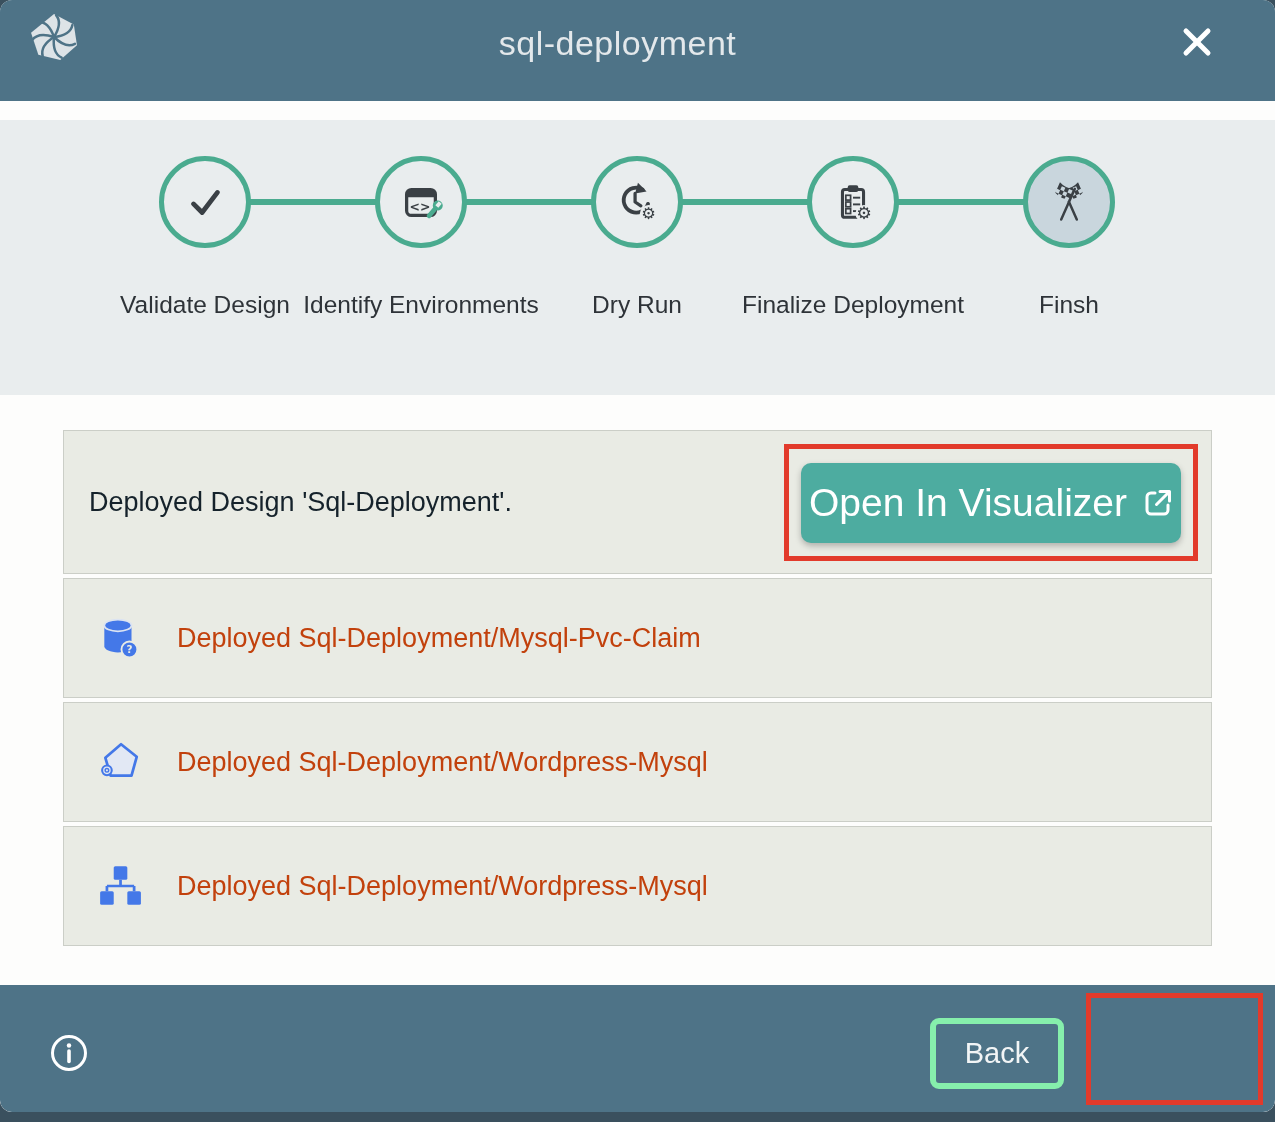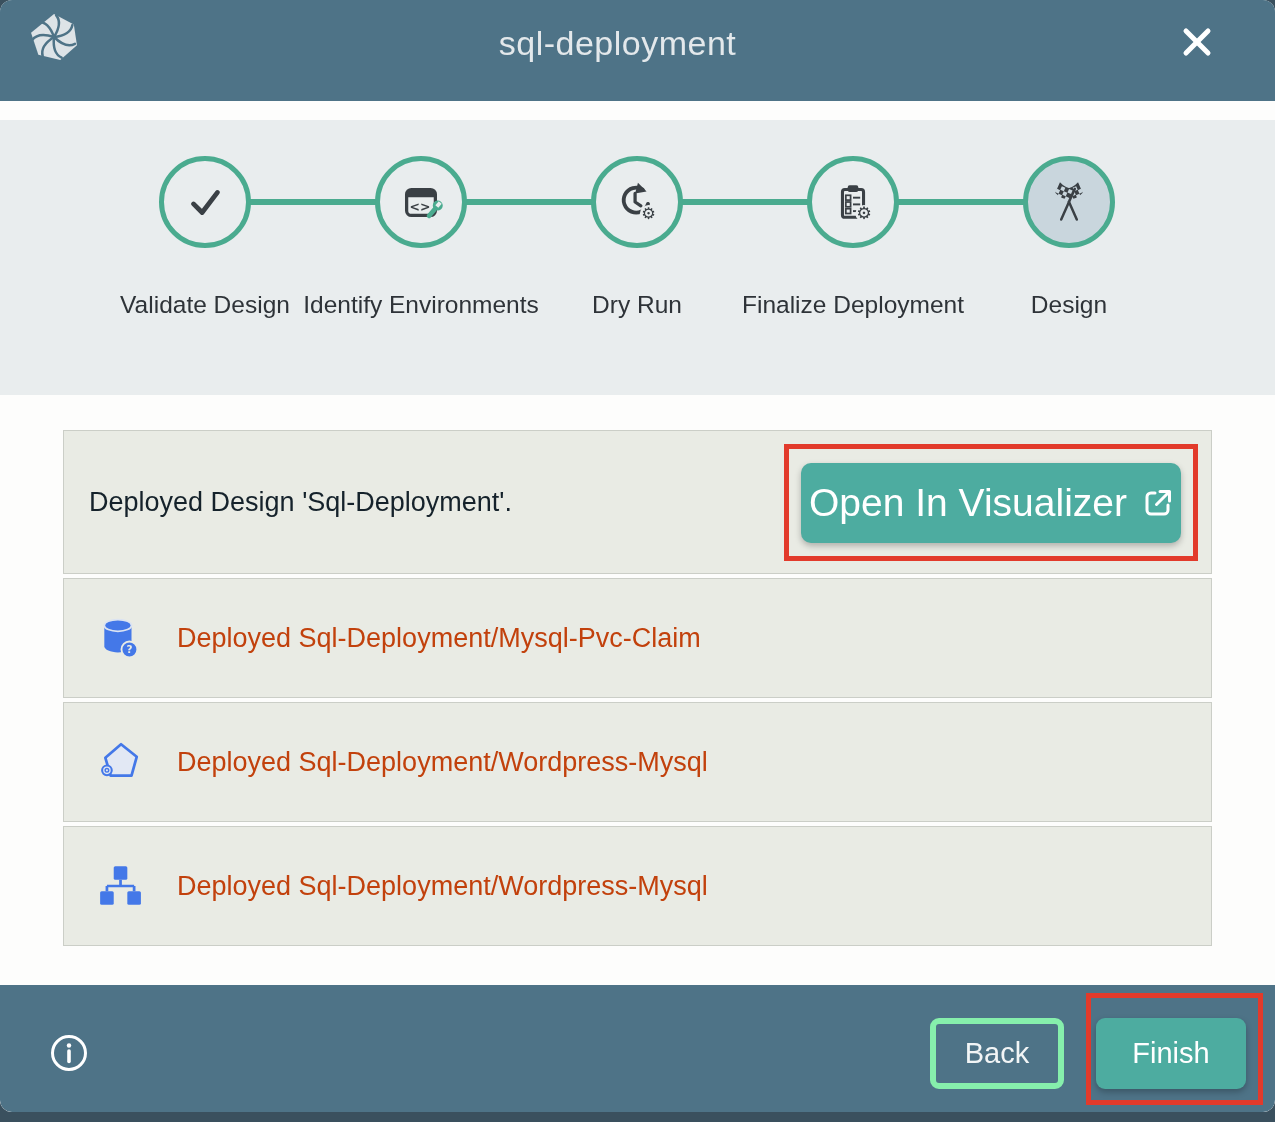--- a/index.html
+++ b/index.html
@@ -208,21 +208,21 @@
                 <rect x="-13.5" y="-12" width="4" height="4"></rect>
               <rect x="-9.5" y="-8" width="4" height="4"></rect>
                 <rect x="-17.5" y="-7.5" width="4" height="4"></rect>
               <rect x="-5.5" y="-4" width="4" height="4"></rect>
                 <rect x="-13.5" y="-3.5" width="4" height="4"></rect>
             </g>
           </g>
         </g>
       </svg>
     </div>
-    <div class="step-label" style="left:949px">Design</div>
+    <div class="step-label" style="left:949px">Finsh</div>
   </div>
 
   <div class="content">
 
     <div class="row row-summary">
       <div class="row-text">Deployed Design 'Sql-Deployment'.</div>
       <div class="annotation-box annot-visualizer">
         <button class="btn-teal btn-visualizer">
           <span>Open In Visualizer</span>
           <svg width="30" height="30" viewBox="0 0 30 30">
@@ -266,16 +266,15 @@
   </div>
 
   <div class="footer">
     <svg class="info-btn" viewBox="0 0 38 38">
       <circle cx="19" cy="19" r="16.5" fill="none" stroke="#FFFFFF" stroke-width="3"></circle>
       <circle cx="19" cy="11.5" r="2.2" fill="#FFFFFF"></circle>
       <line x1="19" y1="17" x2="19" y2="27.5" stroke="#FFFFFF" stroke-width="3.6" stroke-linecap="round"></line>
     </svg>
     <button class="btn-back">Back</button>
     <div class="annotation-box annot-finish"></div>
-    <button class="btn-teal btn-finish">Finish</button>
   </div>
 
 </div>
 
 </body></html>

